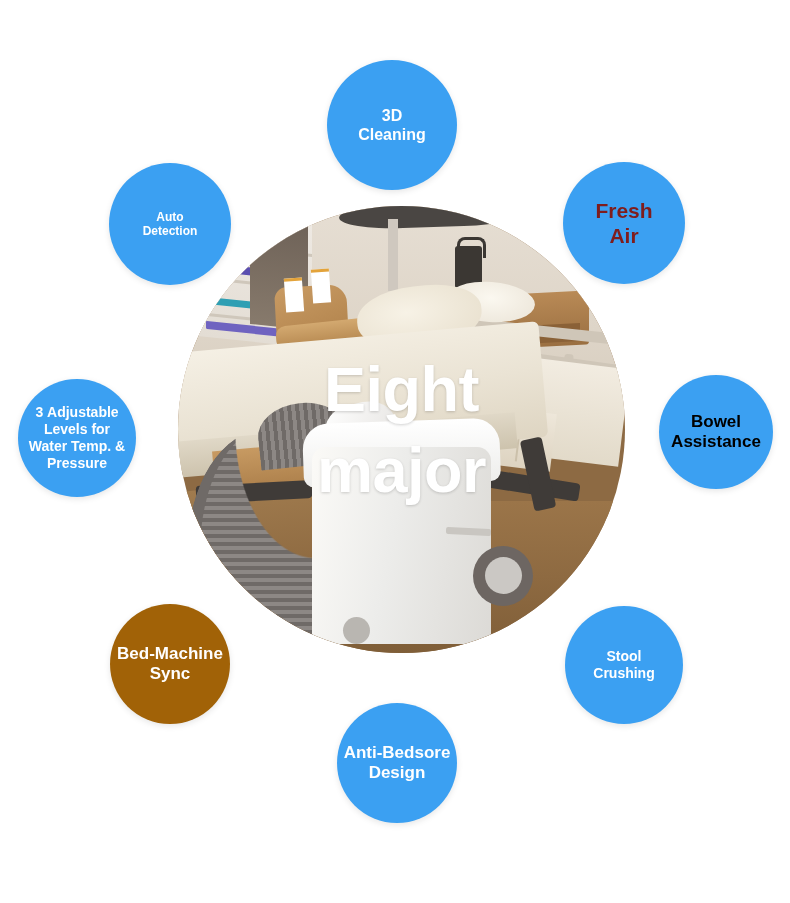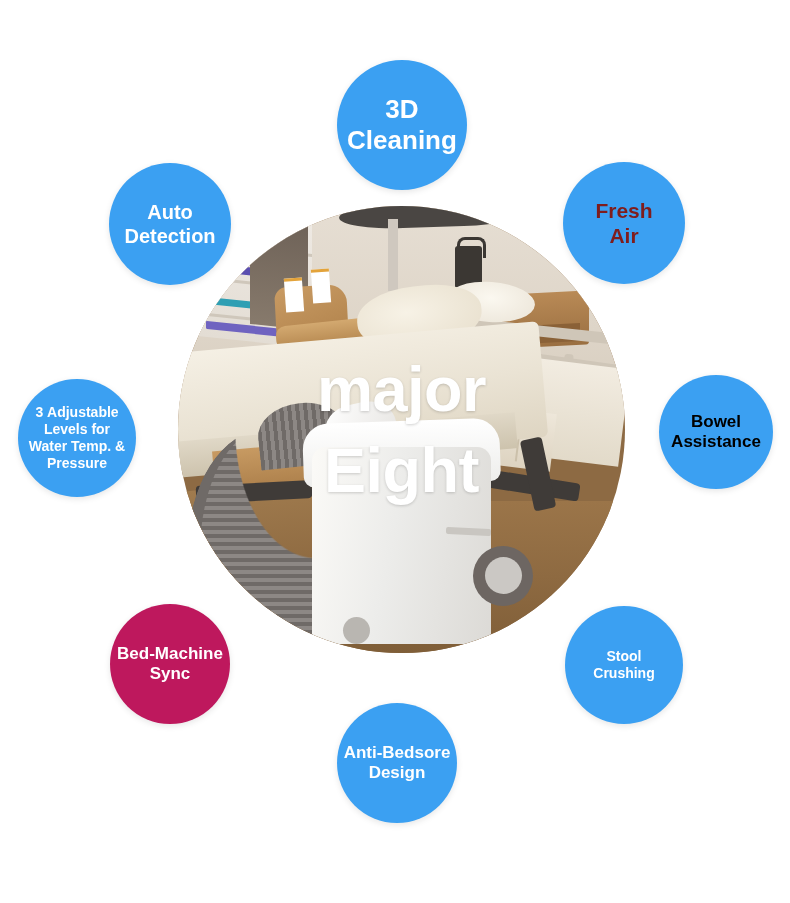--- a/index.html
+++ b/index.html
@@ -214,44 +214,44 @@
       <div class="sc machine-top"></div>
       <div class="sc machine-body"></div>
       <div class="sc machine-slot"></div>
       <div class="sc caster"></div>
       <div class="sc wheel-o"></div>
       <div class="sc wheel-i"></div>
     </div>
   </div>
 
   <div class="headline">
+    <div>Eight</div>
     <div>major</div>
-    <div>Eight</div>
   </div>
 
   <div id="bubbles">
-      <div class="bubble" style="left: 337px; top: 60px; width: 130px; height: 130px; font-size: 26px; background: rgb(59, 160, 242); color: rgb(255, 255, 255);">
+      <div class="bubble" style="left: 327px; top: 60px; width: 130px; height: 130px; font-size: 16px; background: rgb(59, 160, 242); color: rgb(255, 255, 255);">
         <span>3D<br>Cleaning</span>
       </div>
-      <div class="bubble" style="left: 109px; top: 163px; width: 122px; height: 122px; font-size: 20px; background: rgb(59, 160, 242); color: rgb(255, 255, 255);">
+      <div class="bubble" style="left: 109px; top: 163px; width: 122px; height: 122px; font-size: 12px; background: rgb(59, 160, 242); color: rgb(255, 255, 255);">
         <span>Auto<br>Detection</span>
       </div>
       <div class="bubble" style="left: 563px; top: 162px; width: 122px; height: 122px; font-size: 21px; background: rgb(59, 160, 242); color: #7f1d1d;">
         <span>Fresh<br>Air</span>
       </div>
       <div class="bubble" style="left: 18px; top: 379px; width: 118px; height: 118px; font-size: 14px; background: rgb(59, 160, 242); color: rgb(255, 255, 255);">
         <span>3&nbsp;Adjustable<br>Levels&nbsp;for<br>Water&nbsp;Temp.&nbsp;&amp;<br>Pressure</span>
       </div>
       <div class="bubble" style="left: 659px; top: 375px; width: 114px; height: 114px; font-size: 17px; background: rgb(59, 160, 242); color: #000000;">
         <span>Bowel<br>Assistance</span>
       </div>
       <div class="bubble" style="left: 565px; top: 606px; width: 118px; height: 118px; font-size: 14px; background: rgb(59, 160, 242); color: rgb(255, 255, 255);">
         <span>Stool<br>Crushing</span>
       </div>
       <div class="bubble" style="left: 337px; top: 703px; width: 120px; height: 120px; font-size: 17px; background: rgb(59, 160, 242); color: rgb(255, 255, 255);">
         <span>Anti-Bedsore<br>Design</span>
       </div>
-      <div class="bubble" style="left: 110px; top: 604px; width: 120px; height: 120px; font-size: 17px; background: #be185d; color: rgb(255, 255, 255); text-align: center;">
+      <div class="bubble" style="left: 110px; top: 604px; width: 120px; height: 120px; font-size: 17px; background: #a16207; color: rgb(255, 255, 255); text-align: center;">
         <span>Bed-Machine<br>Sync</span>
       </div>
     </div>
 
 </div>
 
 </body></html>

